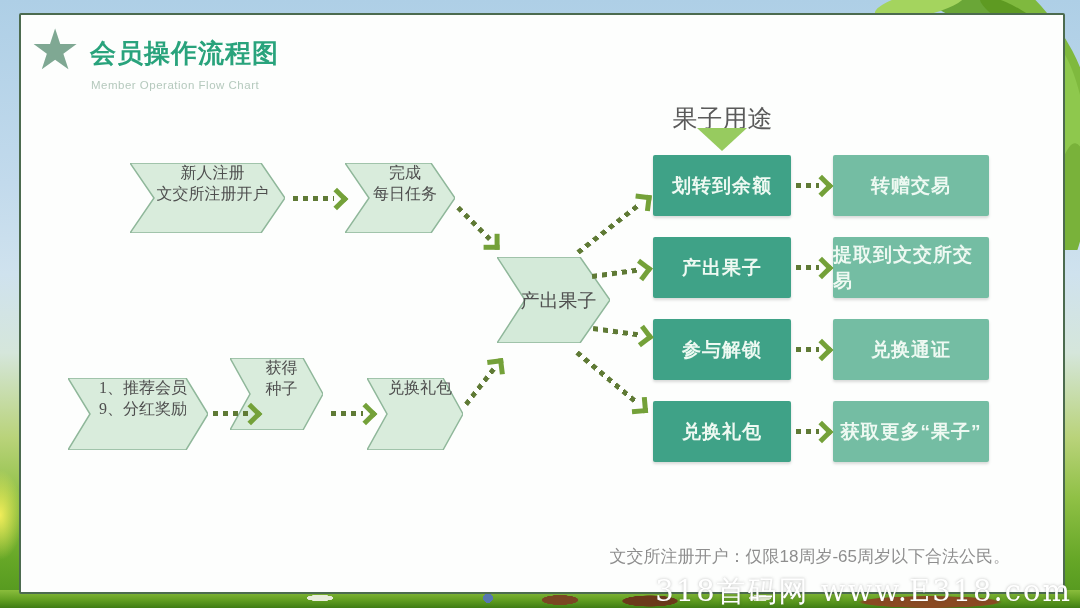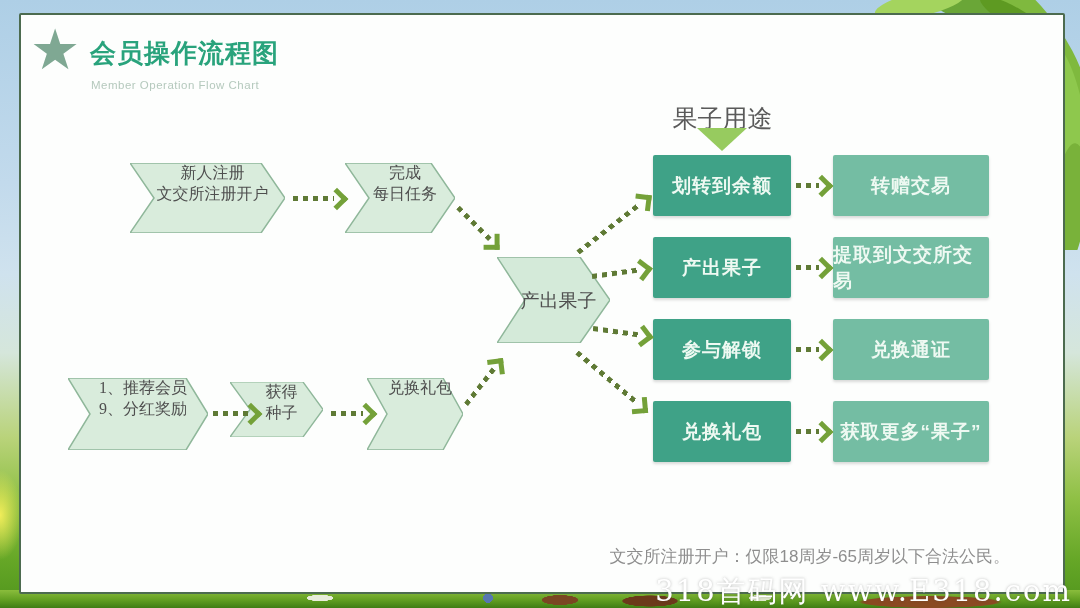--- a/index.html
+++ b/index.html
@@ -104,21 +104,21 @@
 
     <div class="chev" style="left:68px;top:378px;width:140px;height:72px">
       <svg viewBox="0 0 140 72" preserveAspectRatio="none">
           <polygon points="0,0 118,0 140,36 118,72 0,72 22,36" fill="#d9ecdc" stroke="#8fb79a" stroke-width="1.5"></polygon>
         </svg>
       <div class="lbl">
         <div>1、推荐会员</div>
         <div>9、分红奖励</div>
       </div>
     </div>
-    <div class="chev" style="left:230px;top:382px;width:93px;height:55px">
+    <div class="chev" style="left:230px;top:358px;width:93px;height:72px">
       <svg viewBox="0 0 93 72" preserveAspectRatio="none">
           <polygon points="0,0 73,0 93,36 73,72 0,72 20,36" fill="#d9ecdc" stroke="#8fb79a" stroke-width="1.5"></polygon>
         </svg>
       <div class="lbl">
         <div>获得</div>
         <div>种子</div>
       </div>
     </div>
     <div class="chev" style="left:367px;top:378px;width:96px;height:72px">
       <svg viewBox="0 0 96 72" preserveAspectRatio="none">

